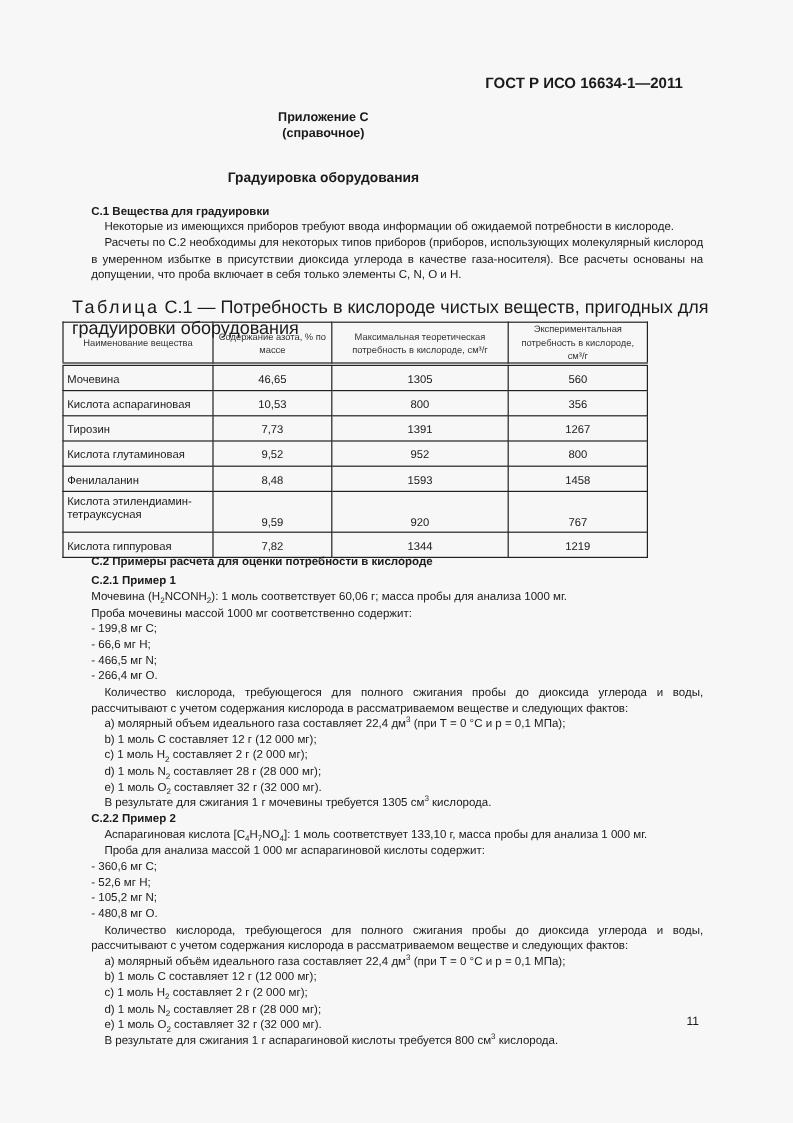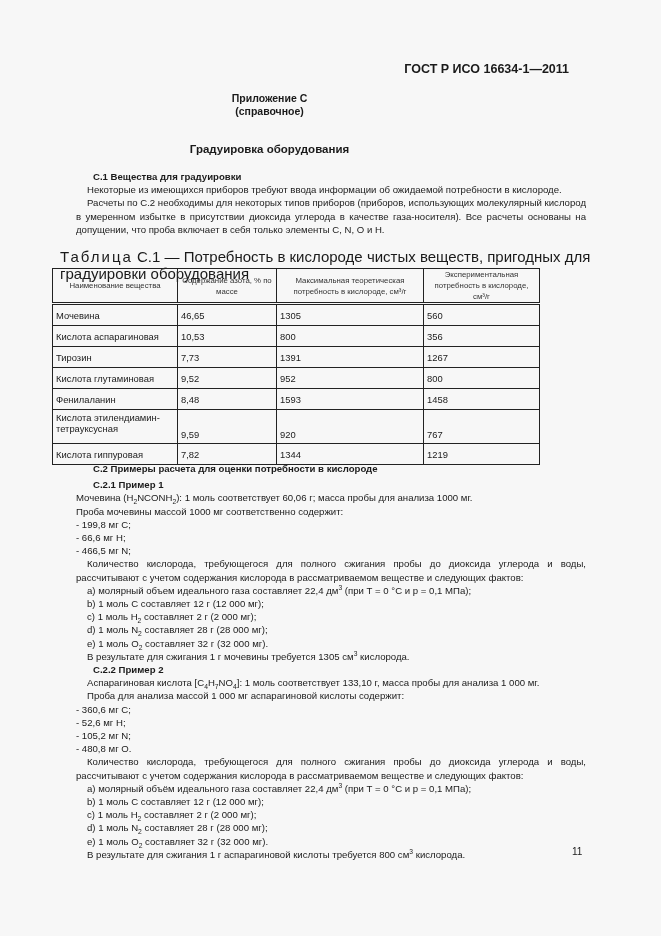--- a/index.html
+++ b/index.html
@@ -7,33 +7,33 @@
     width: 661px; height: 936px; background: #f7f7f7;
     font-family: "Liberation Sans", sans-serif; color: #1a1a1a;
     position: relative; overflow: hidden;
   }
   .abs { position: absolute; }
   .std { top: 62px; right: 92px; font-size: 12.5px; font-weight: bold; }
   .center { left: 0; width: 539px; text-align: center; }
   .annex { top: 92px; font-size: 10.5px; font-weight: bold; line-height: 13px; }
   .title { top: 143px; font-size: 11.5px; font-weight: bold; }
   .content { left: 76px; width: 510px; font-size: 9.6px; line-height: 13.2px; }
-  .h { font-weight: bold; margin-left: 17px; }
+  .h { font-weight: bold; }
   .p { text-indent: 11px; text-align: justify; }
   .ind { padding-left: 11px; }
   .caption { top: 248px; left: 60px; font-size: 15px; }
   .sp { letter-spacing: 2px; }
   table {
     position: absolute; top: 268px; left: 52px; width: 488px;
     border-collapse: collapse; font-size: 9.4px;
   }
   td, th { border: 1px solid #222; padding: 0 3px; height: 20px; }
   th { font-weight: normal; font-size: 7.8px; line-height: 11px; height: 28px; color: #333; }
   thead tr { border-bottom: 3px double #222; }
-  td.num { }
+  td.num { text-align: center; }
   td.name { text-align: left; }
   tr.tall td { height: 28px; vertical-align: bottom; padding-bottom: 3px; }
   sub, sup { font-size: 70%; line-height: 0; }
   .pagenum { top: 846px; left: 572px; font-size: 10px; }
 </style>
 </head>
 <body>
 
 <div class="abs std">ГОСТ Р ИСО 16634-1—2011</div>
 
@@ -110,20 +110,21 @@
 </table>
 
 <div class="abs content" style="top:462px;">
   <div class="h" style="margin-bottom:3px;">С.2  Примеры расчета для оценки потребности в кислороде</div>
   <div class="h">С.2.1  Пример 1</div>
   <div><span>Мочевина (H</span><sub>2</sub><span>NCONH</span><sub>2</sub><span>): 1 моль соответствует 60,06 г; масса пробы для анализа 1000 мг.</span></div>
   <div>Проба мочевины массой 1000 мг соответственно содержит:</div>
   <div>- 199,8 мг С;</div>
   <div>- 66,6 мг Н;</div>
   <div>- 466,5 мг N;</div>
+  <div>- 266,4 мг О.</div>
   <div class="p">Количество кислорода, требующегося для полного сжигания пробы до диоксида углерода и воды, рассчитывают с учетом содержания кислорода в рассматриваемом веществе и следующих фактов:</div>
   <div class="ind"><span>а) молярный объем идеального газа составляет 22,4 дм</span><sup>3</sup><span> (при Т = 0 °С и р = 0,1 МПа);</span></div>
   <div class="ind">b) 1 моль С составляет 12 г (12 000 мг);</div>
   <div class="ind"><span>c) 1 моль H</span><sub>2</sub><span> составляет 2 г (2 000 мг);</span></div>
   <div class="ind"><span>d) 1 моль N</span><sub>2</sub><span> составляет 28 г (28 000 мг);</span></div>
   <div class="ind"><span>e) 1 моль O</span><sub>2</sub><span> составляет 32 г (32 000 мг).</span></div>
   <div class="ind"><span>В результате для сжигания 1 г мочевины требуется 1305 см</span><sup>3</sup><span> кислорода.</span></div>
 
   <div class="h">С.2.2 Пример 2</div>
   <div class="ind"><span>Аспарагиновая кислота [C</span><sub>4</sub><span>H</span><sub>7</sub><span>NO</span><sub>4</sub><span>]: 1 моль соответствует 133,10 г, масса пробы для анализа 1 000 мг.</span></div>

